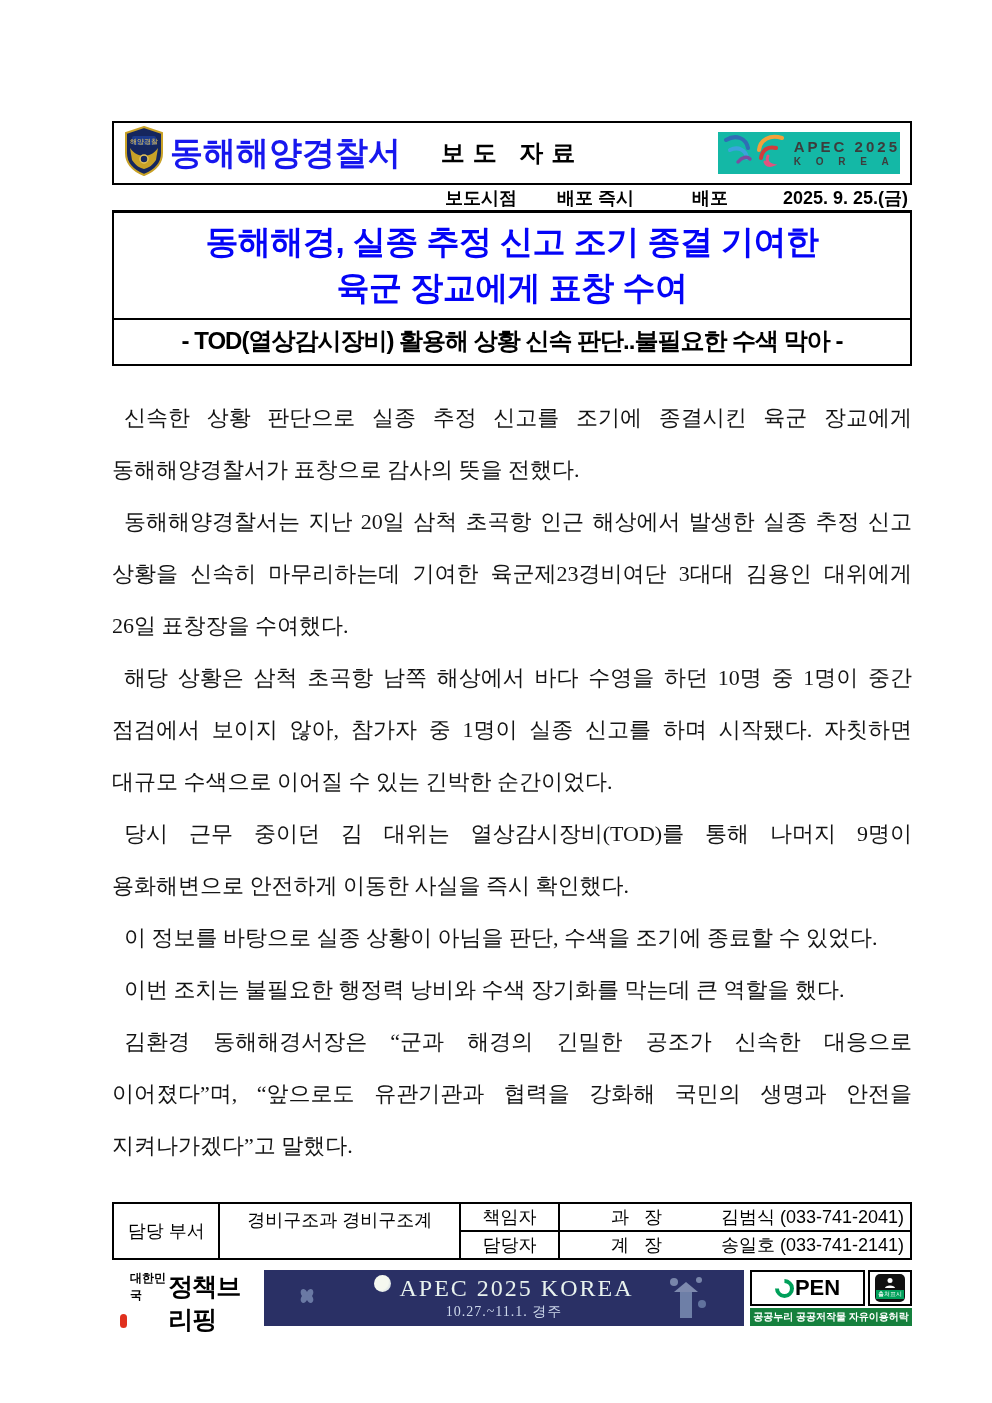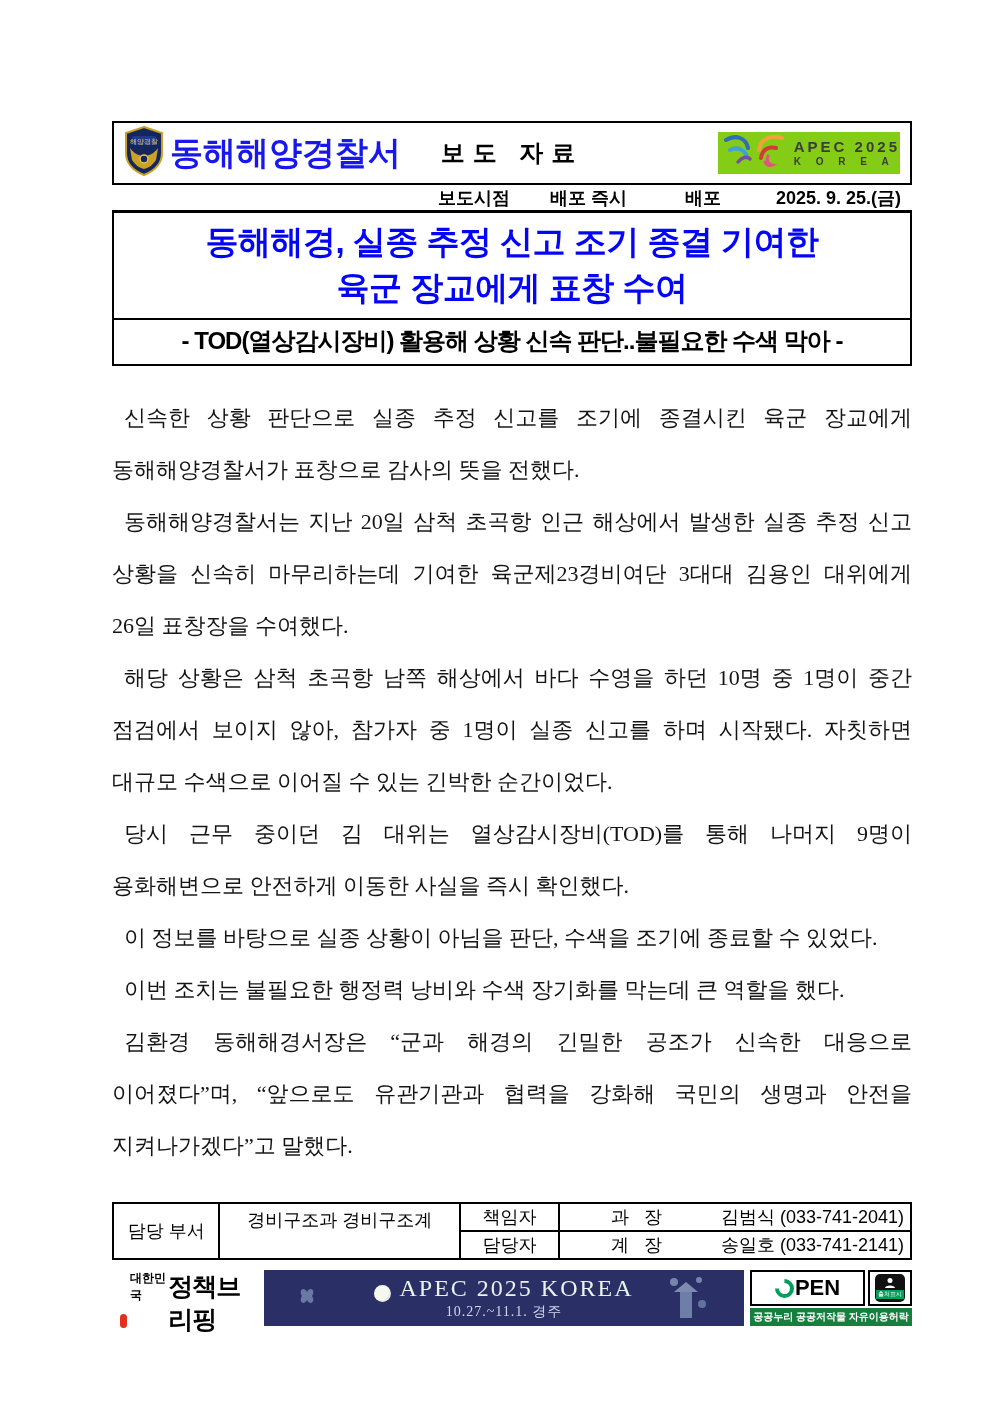--- a/index.html
+++ b/index.html
@@ -25,35 +25,35 @@
   .agency { display: flex; align-items: center; gap: 6px; }
   .agency-name {
     font-family: "Liberation Sans", sans-serif;
     font-weight: 800; font-size: 33px; color: #1717ee; letter-spacing: 0px;
   }
   .doc-type {
     position: absolute; left: 0; right: 0; text-align: center;
     font-family: "Liberation Sans", sans-serif;
     font-weight: 800; font-size: 24px; letter-spacing: 8px; color: #000;
   }
-  .apec-header { display: flex; align-items: center; gap: 8px; margin-left: auto; z-index: 2; background: #84cc16; padding-left: 6px; justify-content: center; }
+  .apec-header { display: flex; align-items: center; gap: 8px; margin-left: auto; z-index: 2; background: #14b8a6; padding-left: 6px; justify-content: center; }
   .apec-text { display: flex; flex-direction: column; line-height: 1.1; }
   .apec-line1 { font-family: "Liberation Sans", sans-serif; font-weight: 800; font-size: 15px; letter-spacing: 3px; color: #3c3c3c; }
   .apec-line2 { font-family: "Liberation Sans", sans-serif; font-weight: 700; font-size: 10px; letter-spacing: 6px; color: #3c3c3c; }
 
   
   .release-row {
     display: flex; justify-content: flex-end; align-items: center;
     height: 24px; margin-top: 1px;
     font-family: "Liberation Sans", sans-serif;
     font-size: 18px; font-weight: 700; color: #000;
   }
   .release-row .lbl { margin-left: 58px; }
   .release-row .val { margin-left: 40px; }
-  .release-row .date { margin-left: 55px; margin-right: 11px; }
+  .release-row .date { margin-left: 55px; margin-right: 4px; }
 
   
   .title-box { border: 2px solid #000; border-top-width: 3px; }
   .title-area {
     text-align: center; padding: 6px 4px 8px;
     font-family: "Liberation Sans", sans-serif;
     font-weight: 800; font-size: 33px; line-height: 1.38;
     color: #0404f7; letter-spacing: -0.5px;
   }
   .subtitle-area {
@@ -97,21 +97,21 @@
     position: absolute; left: 8px; bottom: -2px; width: 7px; height: 14px;
     background: #e0301e; border-radius: 4px;
   }
   .apec-banner {
     flex: 1; background: #2a3065; color: #dfe9f2;
     display: flex; flex-direction: column; align-items: center; justify-content: center;
     position: relative; overflow: hidden; margin-right: 6px;
   }
   .apec-banner-title {
     font-family: "Liberation Serif", serif; font-size: 24px; letter-spacing: 2px;
-    display: flex; align-items: flex-end; gap: 8px; color: #e8f2ee;
+    display: flex; align-items: flex-start; gap: 8px; color: #e8f2ee;
   }
   .moon { width: 17px; height: 17px; border-radius: 50%;
     background: radial-gradient(circle at 35% 40%, #f5f8ef 55%, #b9c6d8 100%); display: inline-block; }
   .apec-banner-sub { font-size: 14px; letter-spacing: 1px; color: #cdd8ea; margin-top: 1px; }
   .deco { position: absolute; opacity: 0.55; }
   .deco-r { right: 38px; top: 4px; width: 40px; height: 48px; }
   .deco-l { left: 34px; top: 14px; width: 26px; height: 26px; }
   .open-logo { width: 162px; display: flex; flex-direction: column; font-family: "Liberation Sans", sans-serif; }
   .open-top { display: flex; flex: 1; gap: 3px; }
   .open-box {

